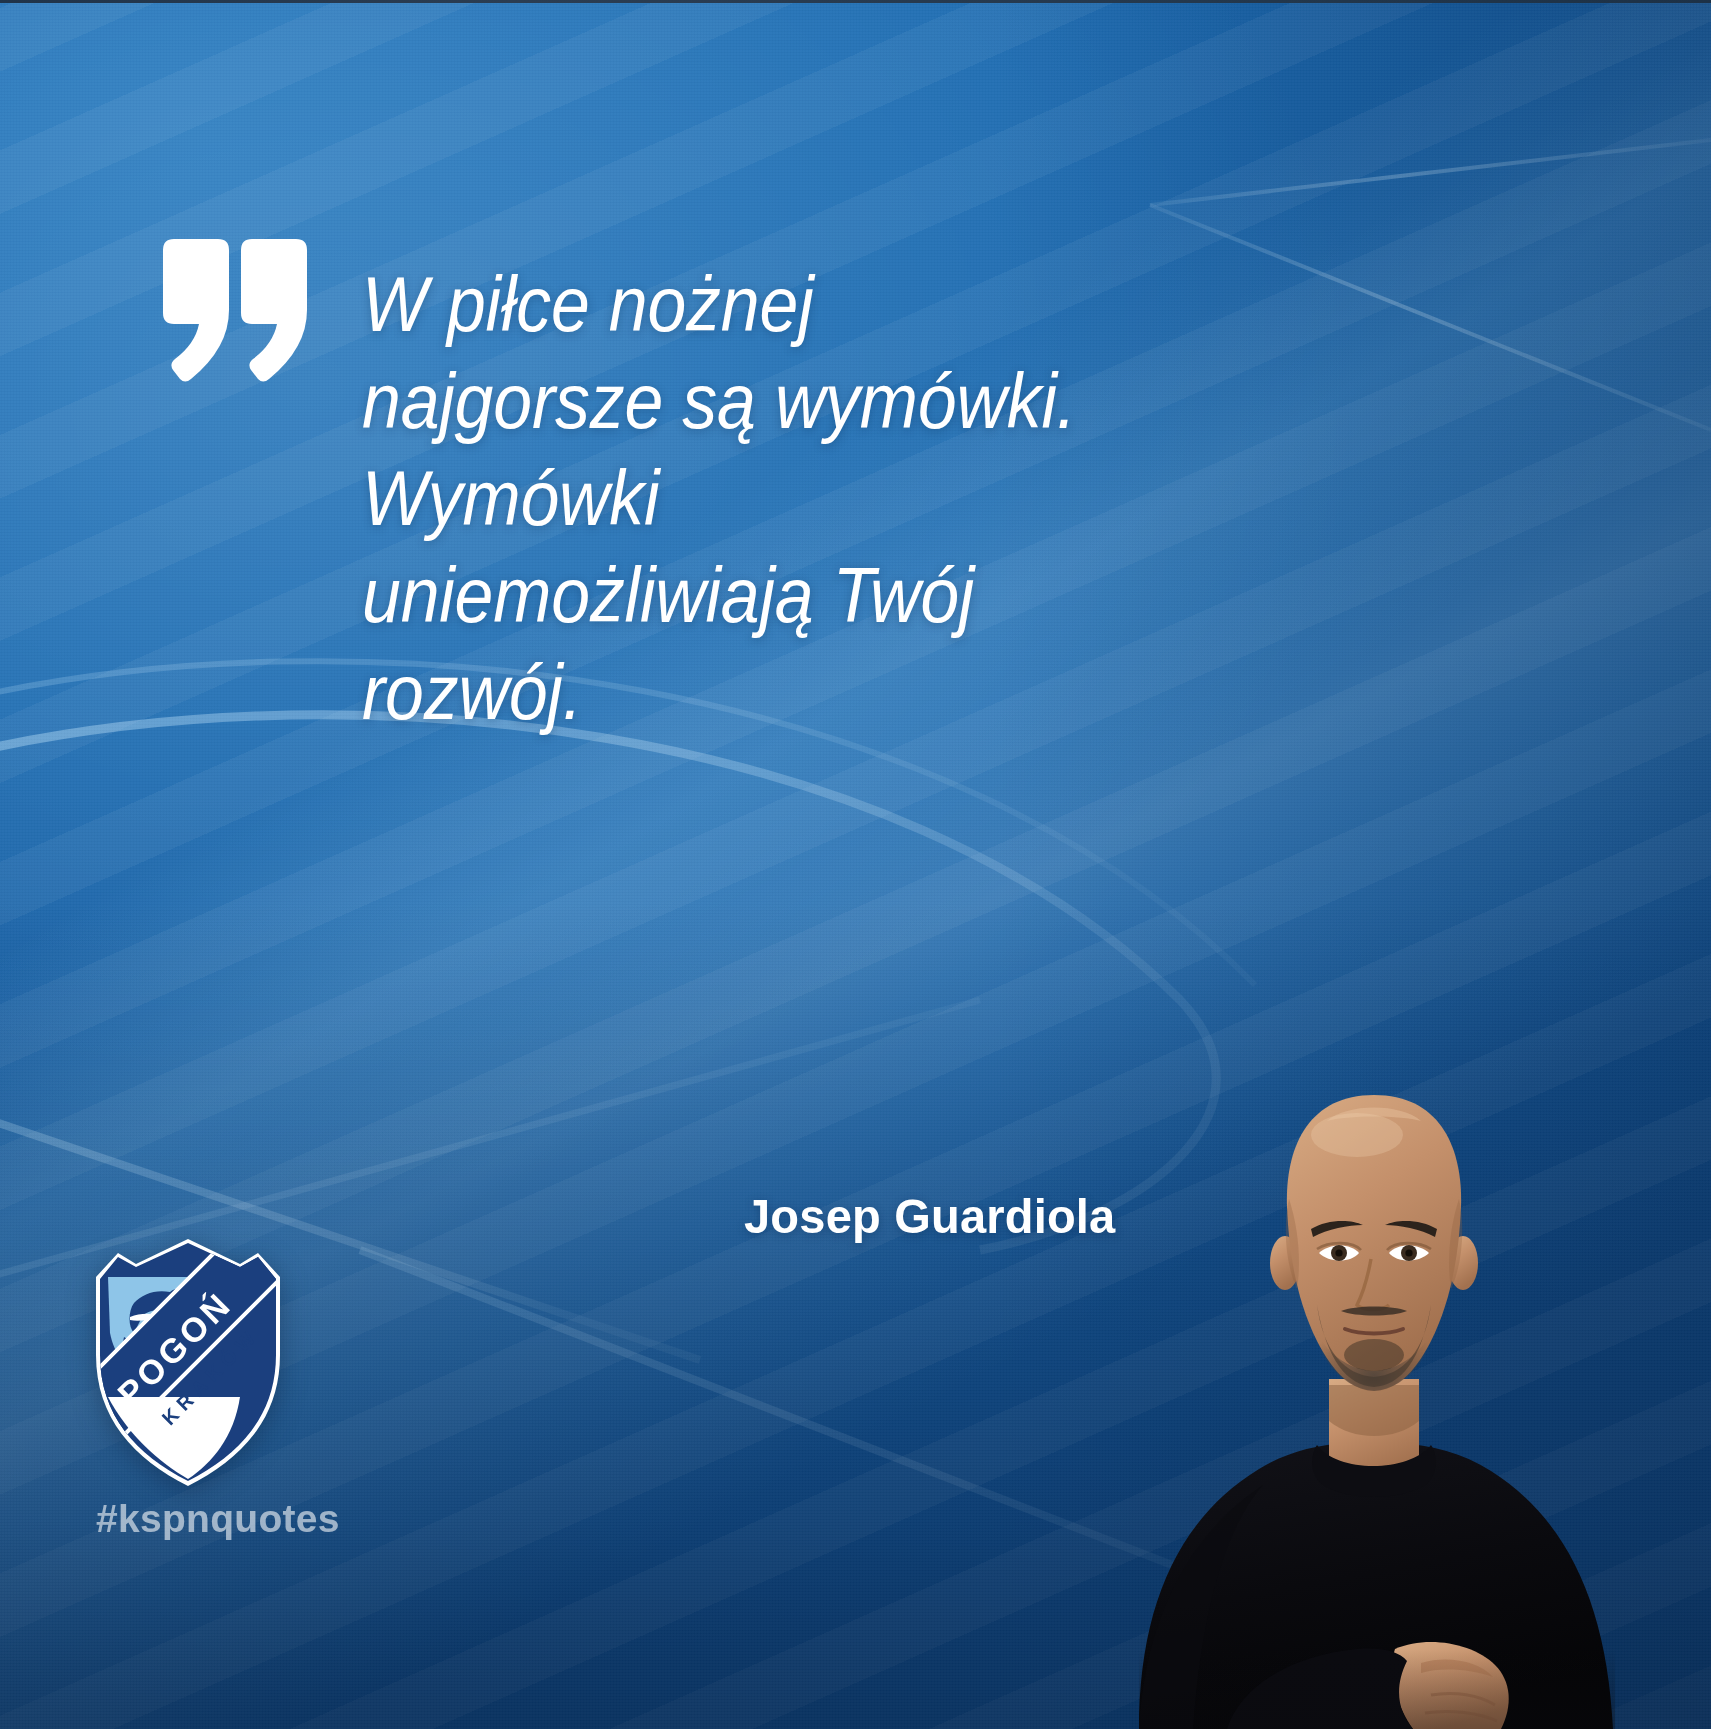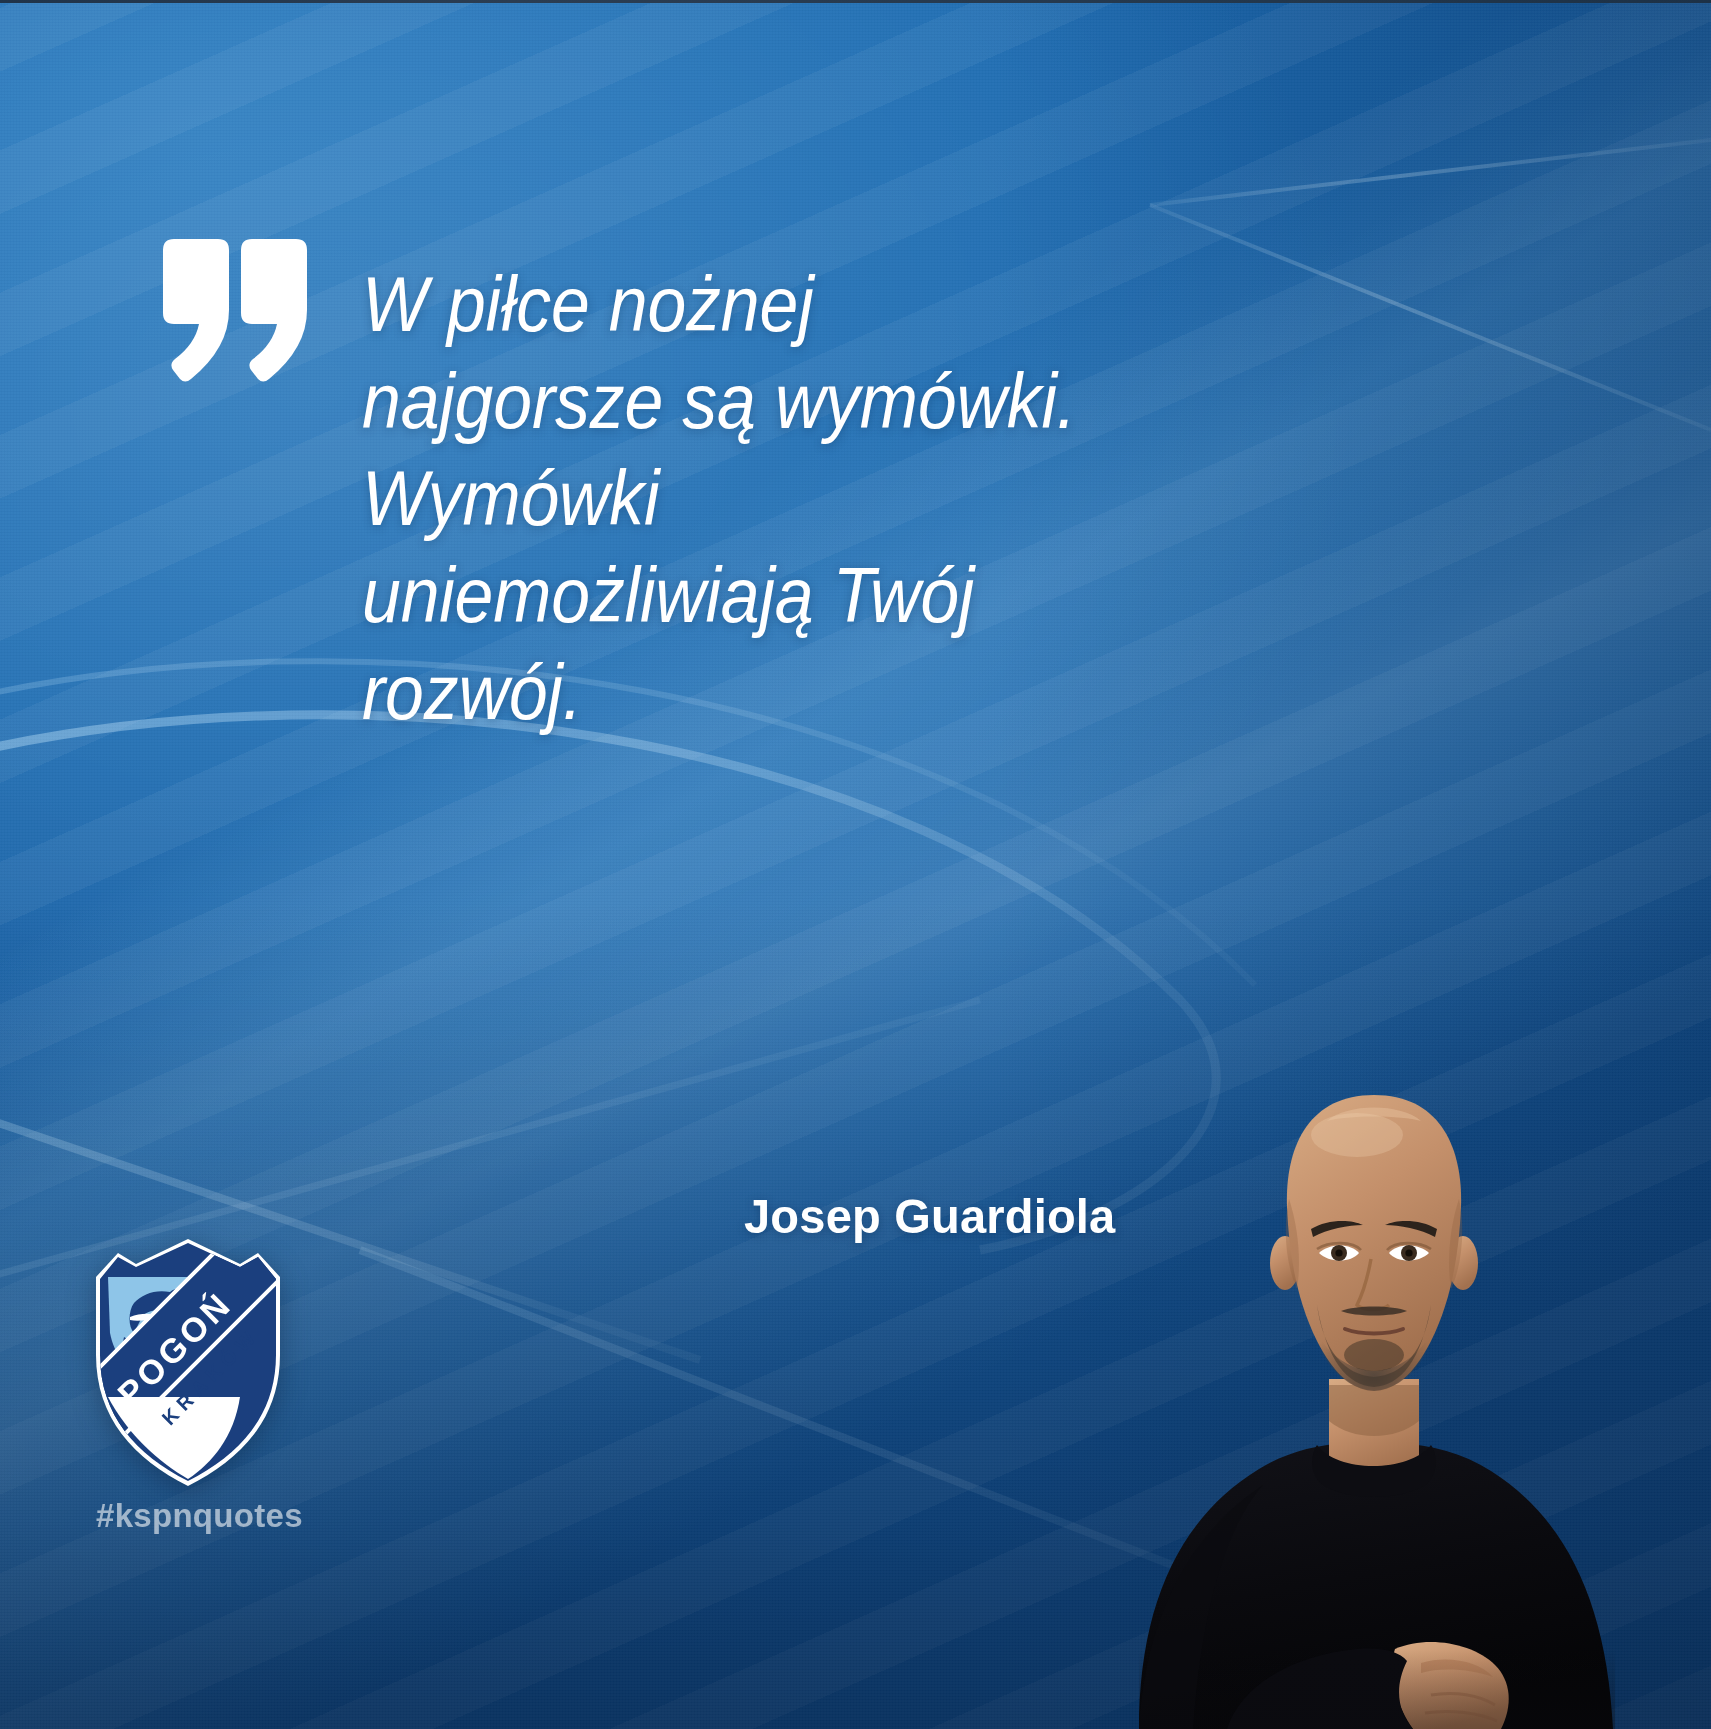--- a/index.html
+++ b/index.html
@@ -128,21 +128,21 @@
   }
 
   
   #hashtag {
     position: absolute;
     left: 96px;
     top: 1497px;
     width: 196px;
     text-align: center;
     color: rgba(255,255,255,0.58);
-    font-size: 33px;
+    font-size: 39px;
     font-weight: 700;
     letter-spacing: 0.3px;
     filter: blur(0.7px);
   }
 
   
   #portrait {
     position: absolute;
     right: -6px;
     bottom: 0;

